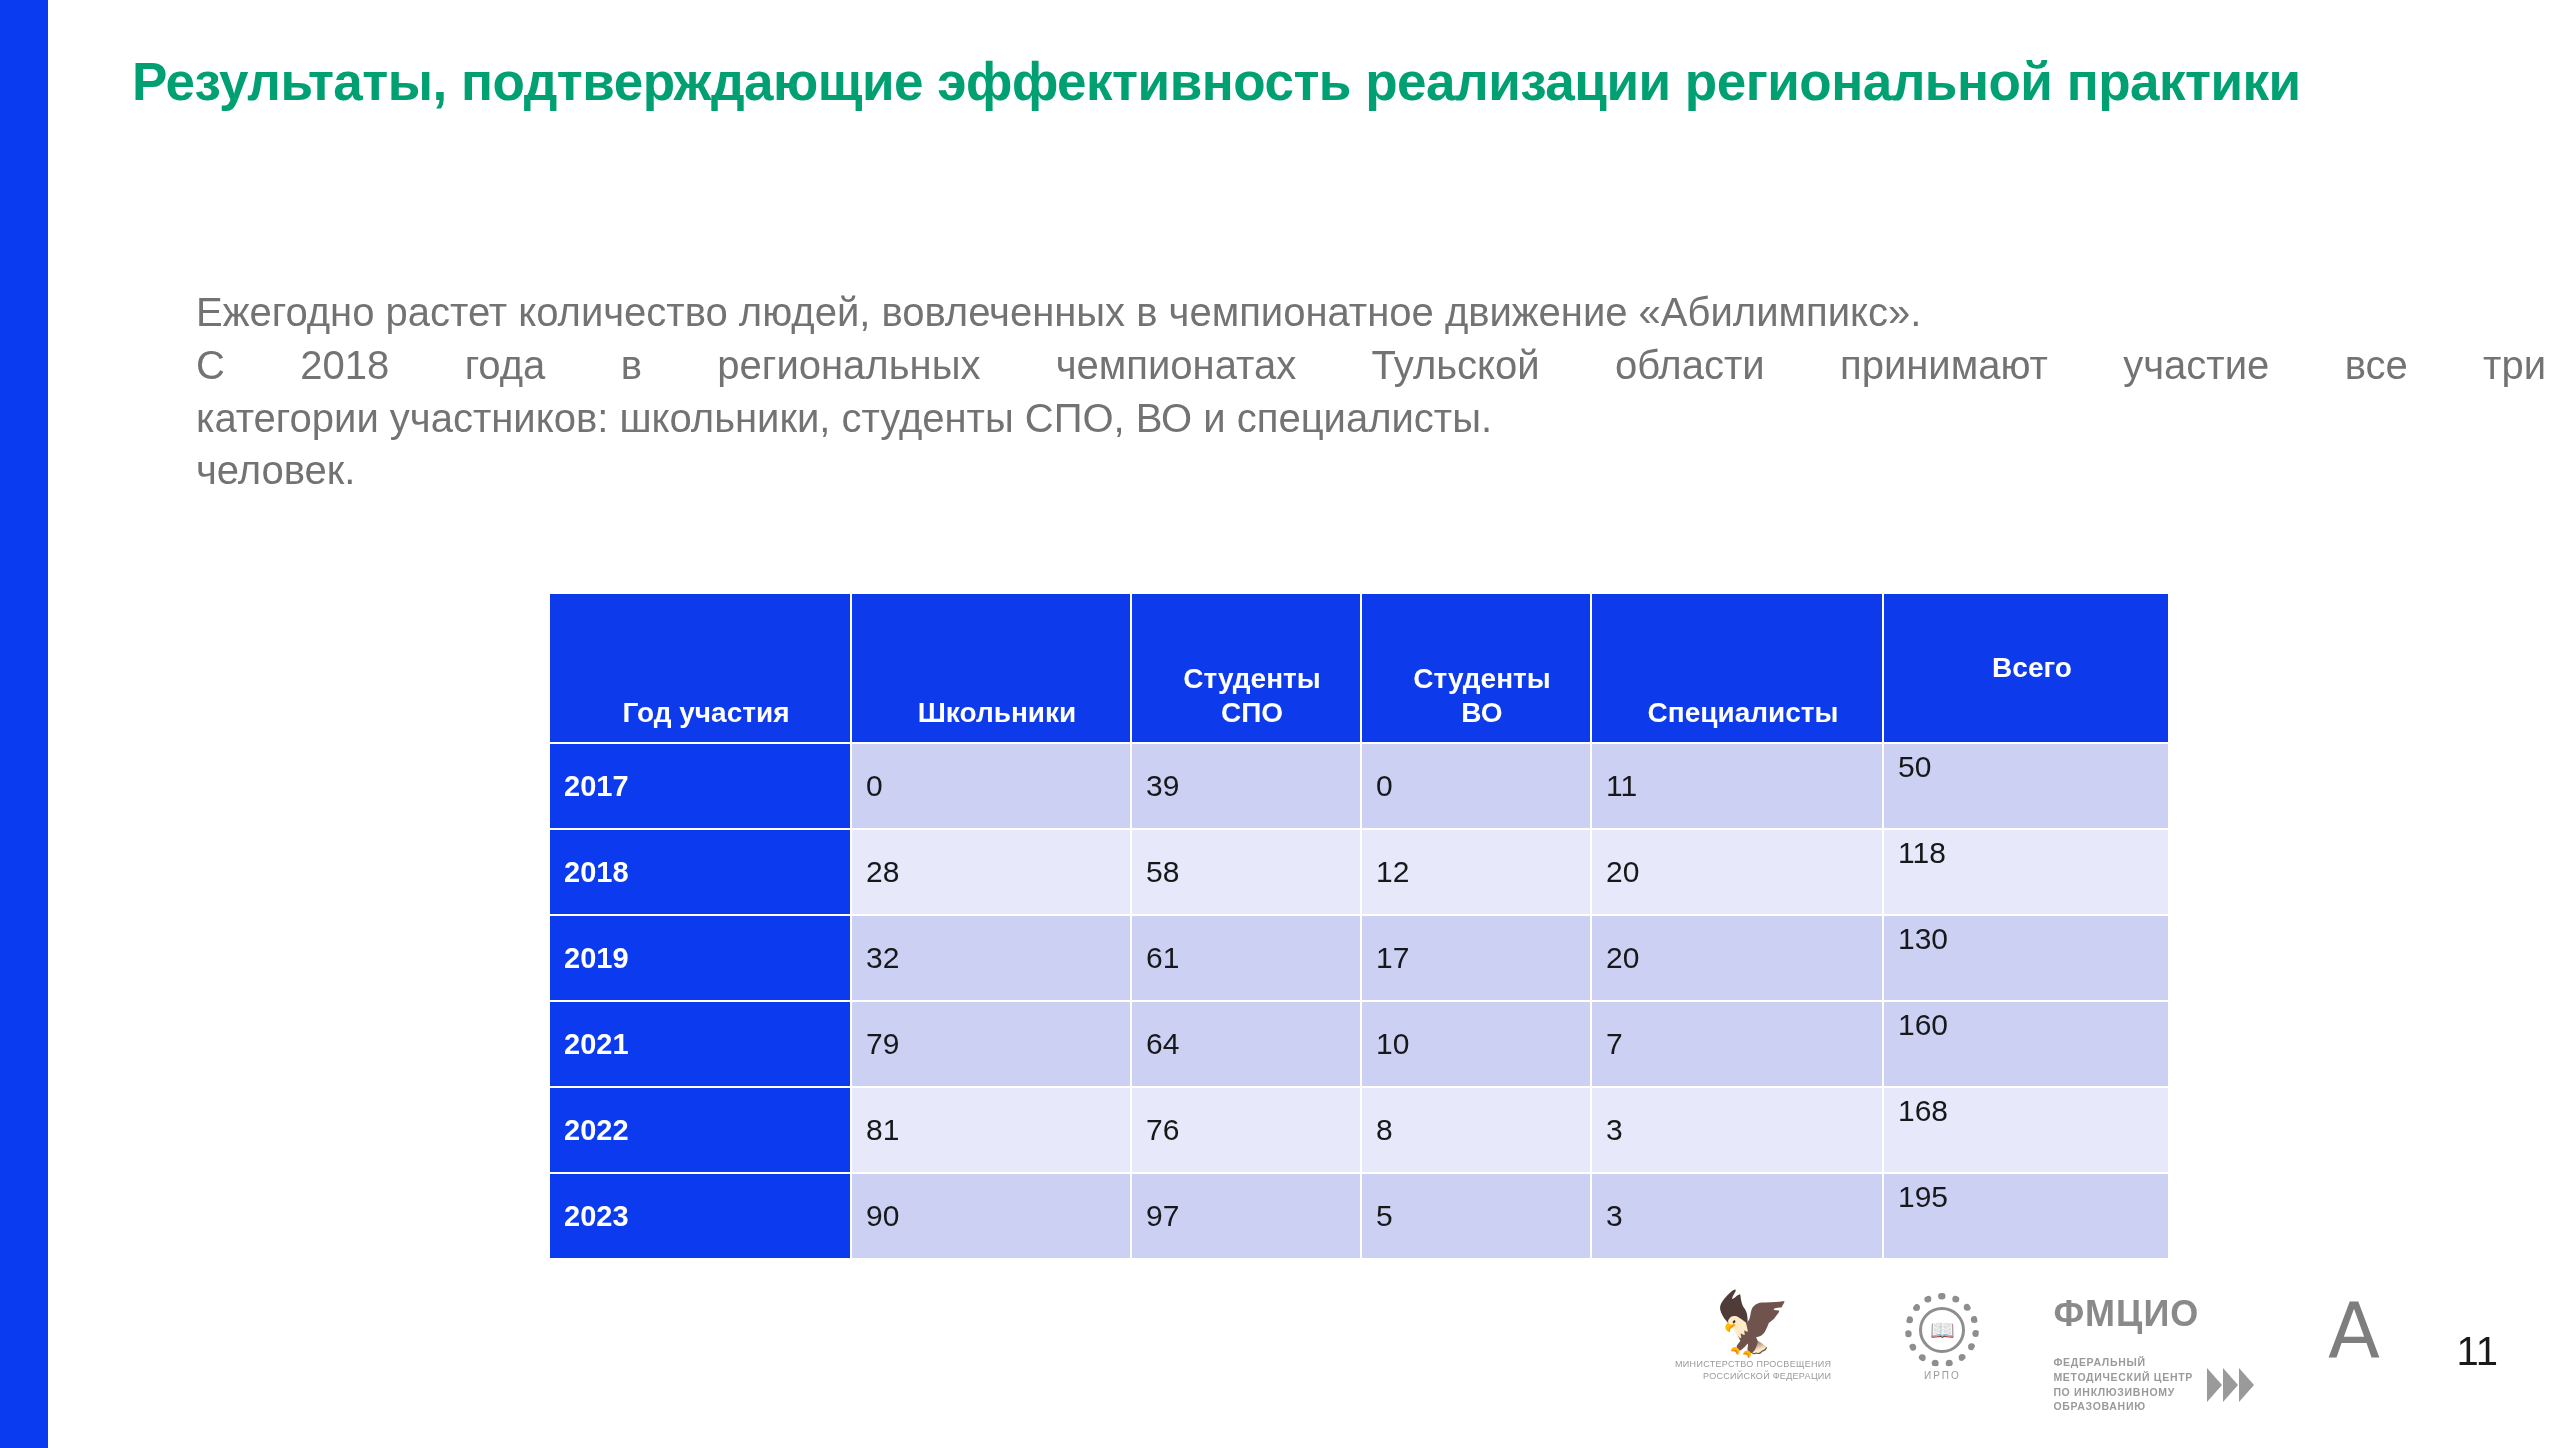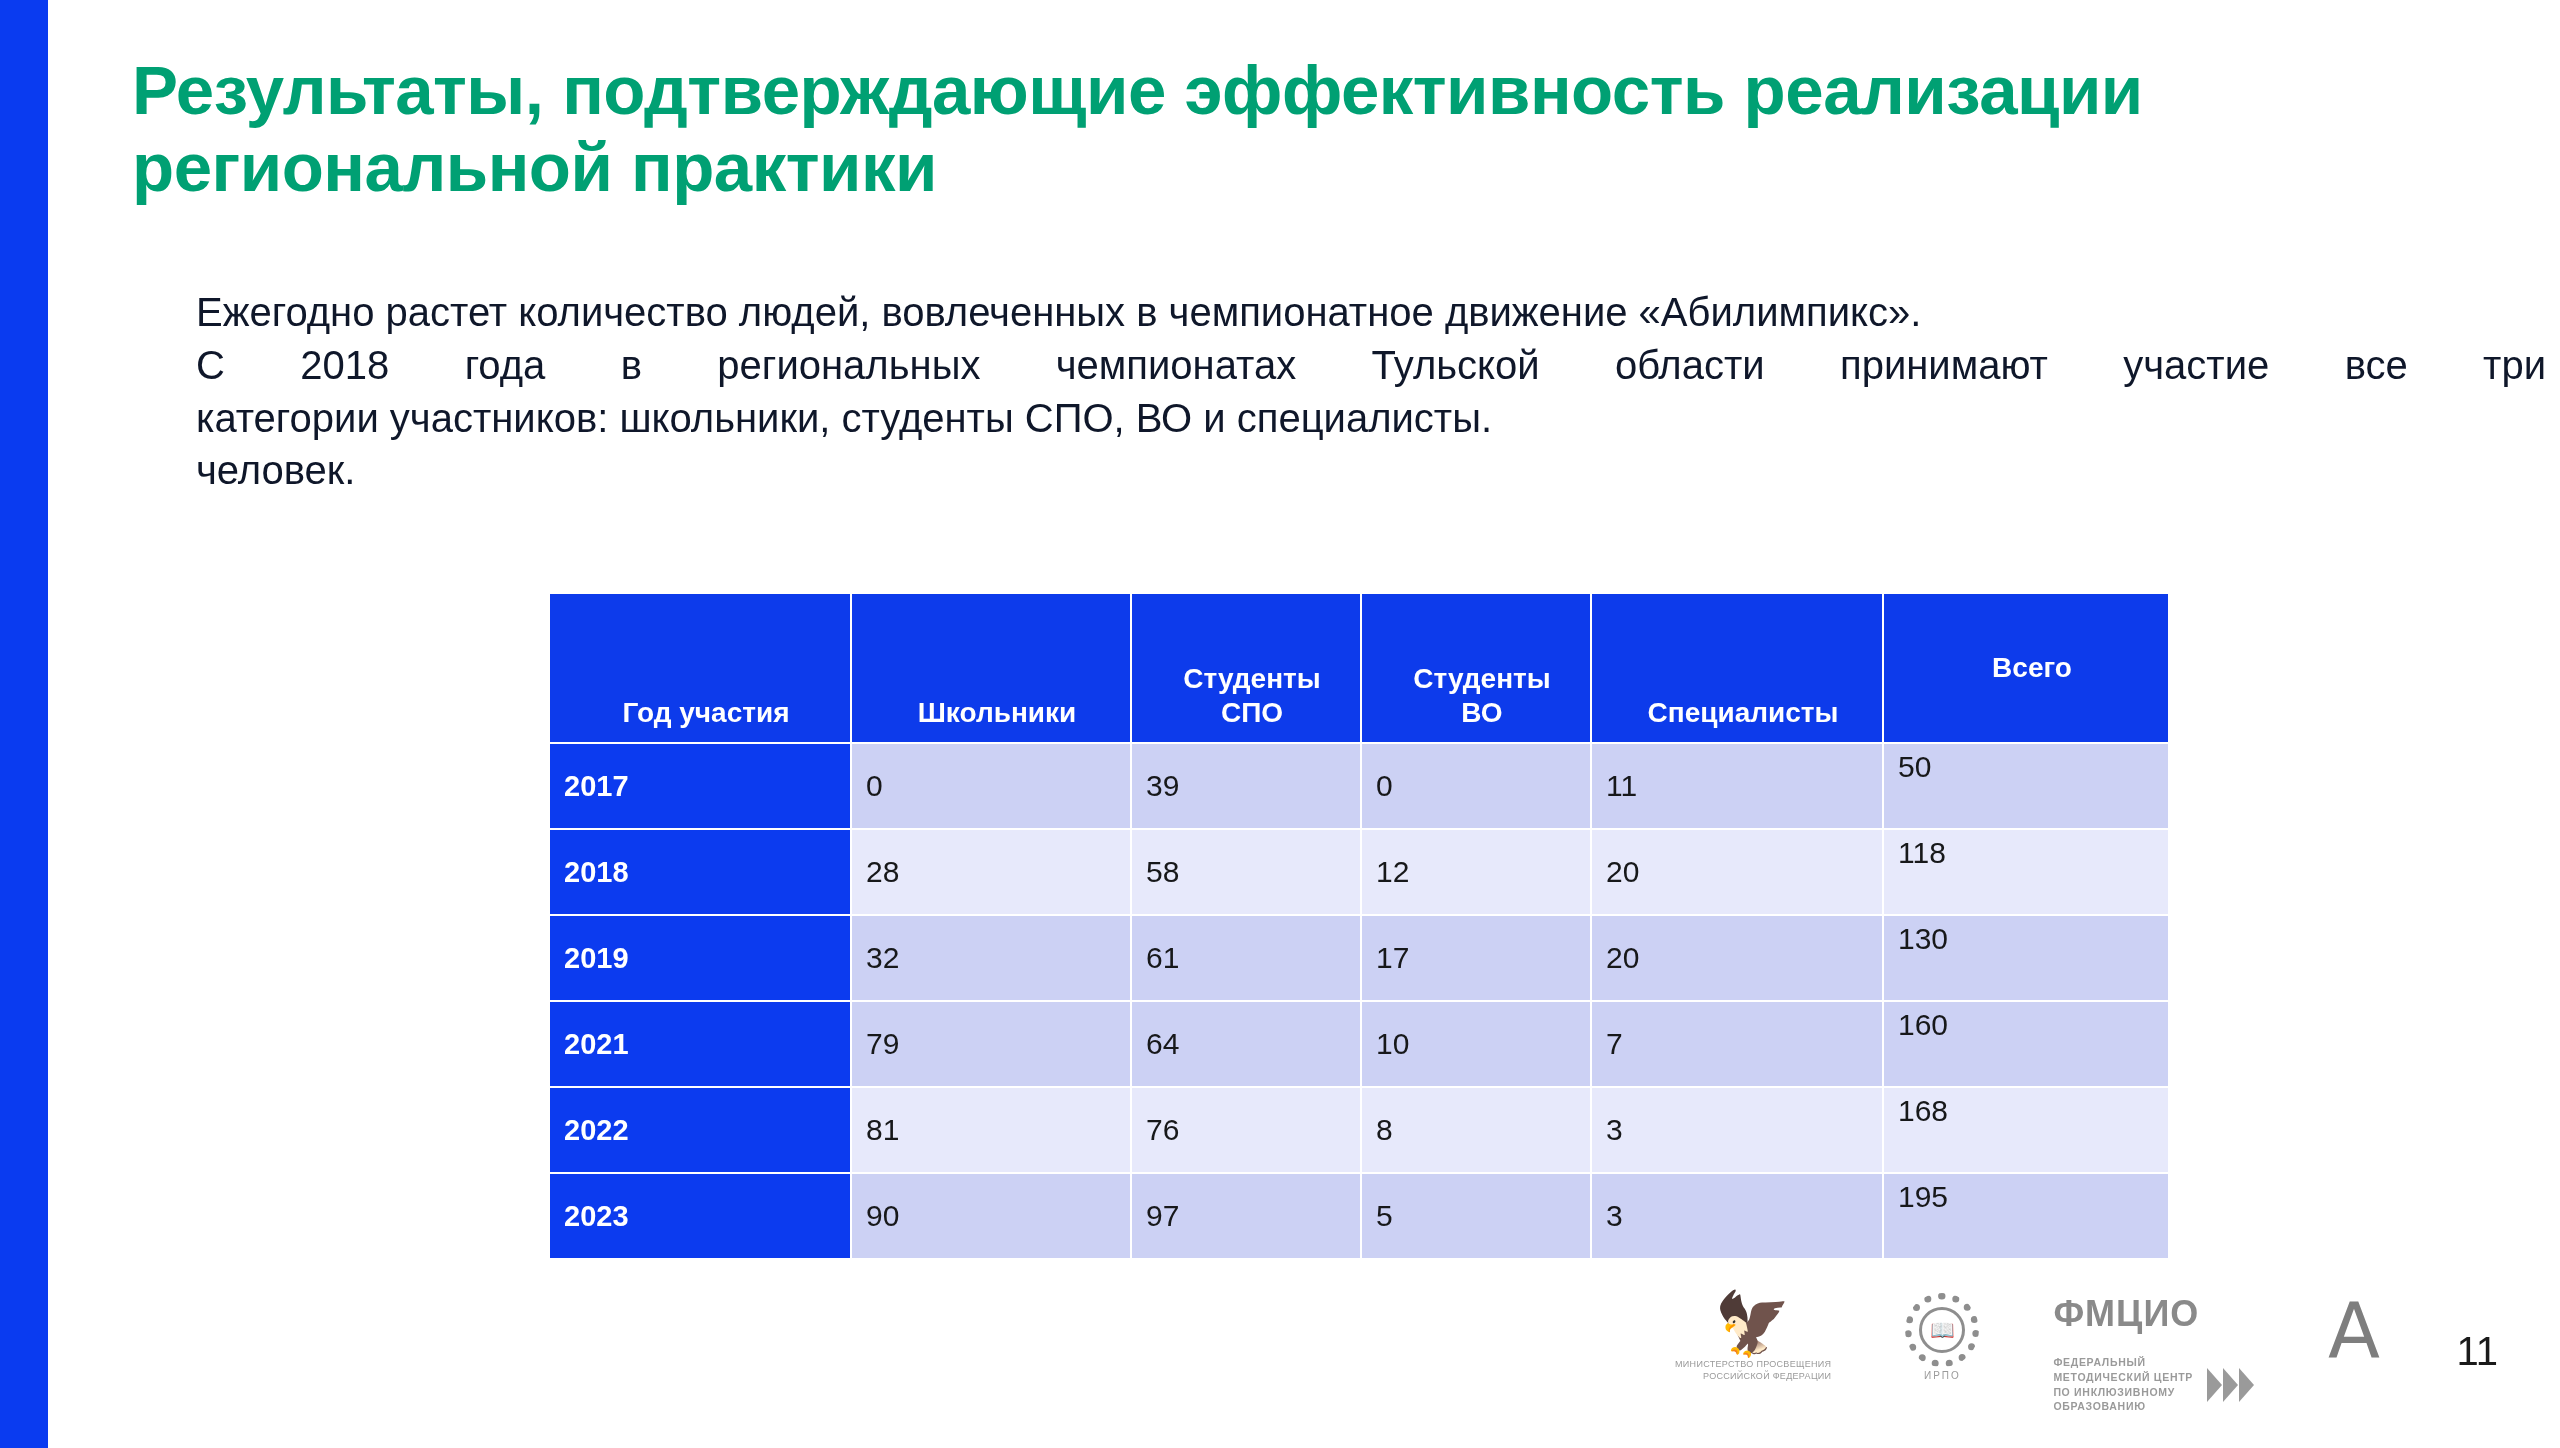--- a/index.html
+++ b/index.html
@@ -36,33 +36,33 @@
     height: 1448px;
   }
 
   
   .title {
     position: absolute;
     left: 84px;
     top: 52px;
     width: 2200px;
     color: #00a073;
-    font-size: 69px;
+    font-size: 53px;
     font-weight: 700;
     line-height: 1.12;
     letter-spacing: -0.5px;
   }
 
   
   .para {
     position: absolute;
     left: 148px;
     top: 286px;
     width: 2350px;
-    color: #0f172a;
+    color: #737373;
     font-size: 40px;
     line-height: 1.32;
     font-weight: 300;
   }
   .para .line { display: block; white-space: nowrap; }
   .para .line.justify {
     white-space: normal;
     text-align: justify;
     text-align-last: justify;
   }

